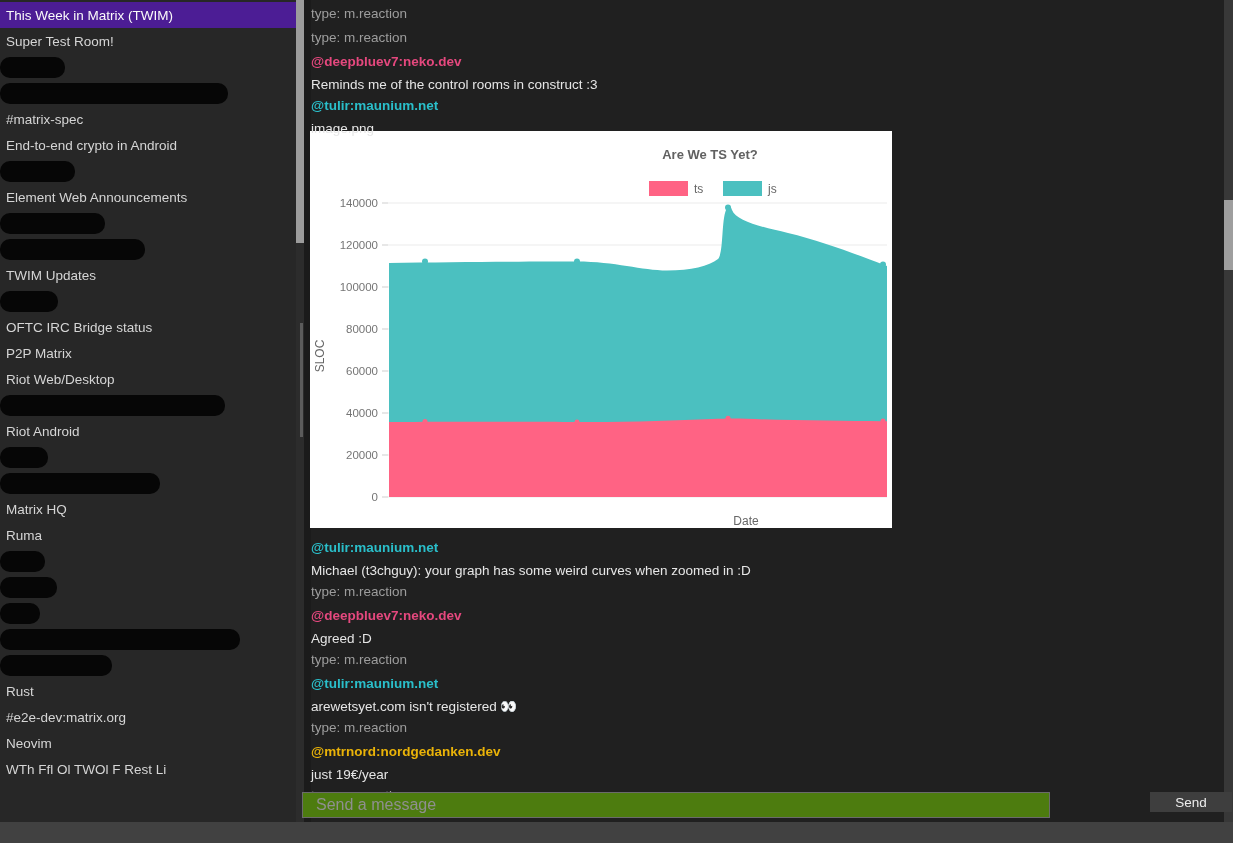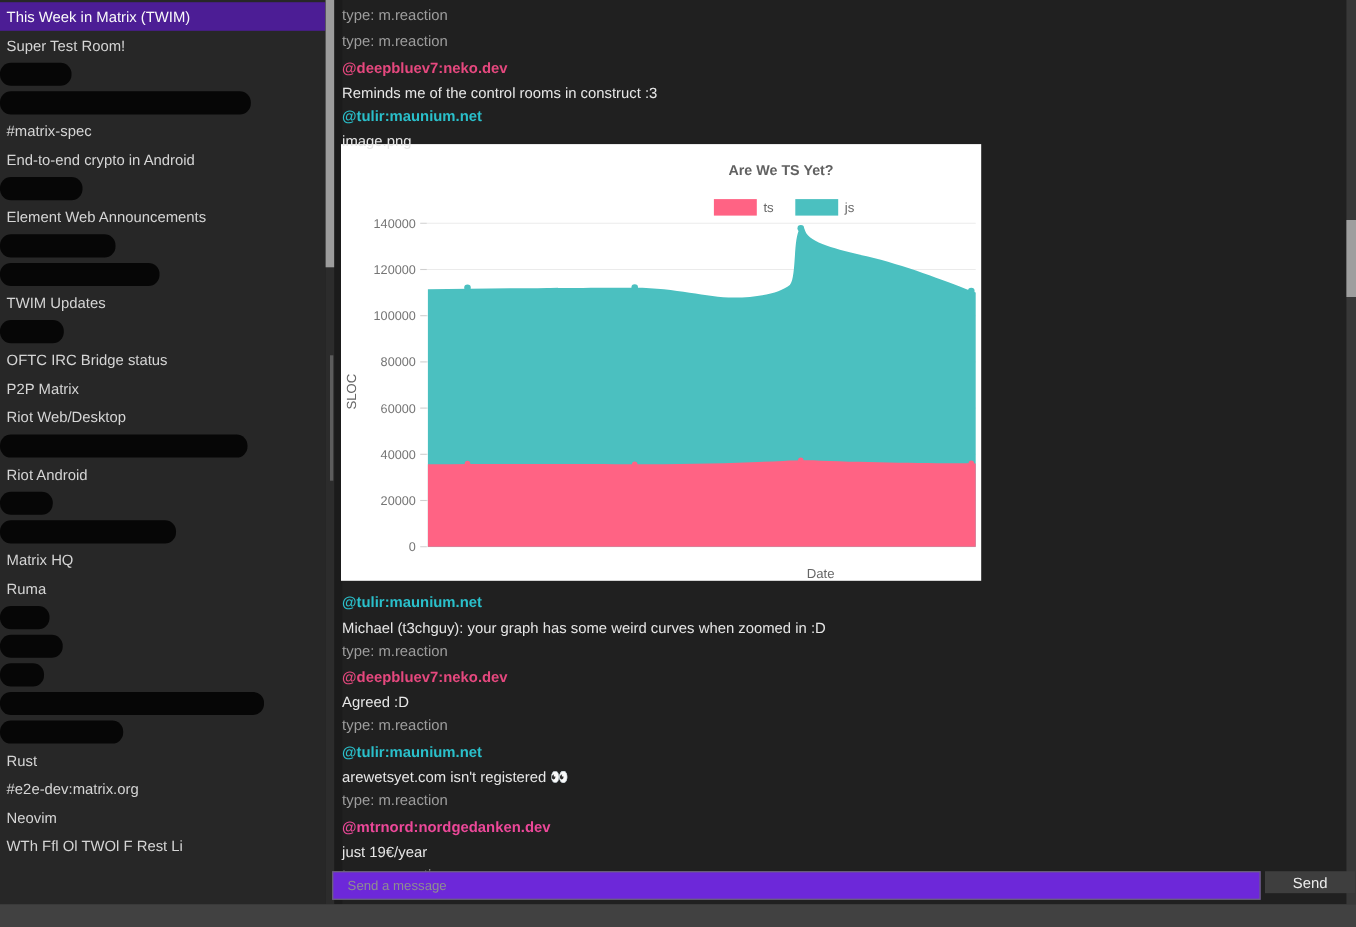--- a/index.html
+++ b/index.html
@@ -31,23 +31,23 @@
   .m-chart{width:582px;height:397px;margin:-7px 0 8px -1px;}
   .m-chart svg{display:block;background:#ffffff;}
   svg text{font-family:"Liberation Sans",sans-serif;}
 
   
   #right-scrollbar{position:absolute;left:1224px;top:0;width:9px;height:822px;background:#383838;}
   #right-scrollbar .thumb{position:absolute;left:0;top:200px;width:9px;height:70px;background:#9e9e9e;}
 
   
   #composer{position:absolute;left:302px;top:792px;width:931px;height:26px;z-index:5;}
-  #message-input{position:absolute;left:0;top:0;width:844px;height:26px;box-sizing:border-box;
-                 background:#6d28d9;border:1px solid #6b6b6b;color:#e0e0e0;
-                 font-family:"Liberation Sans",sans-serif;font-size:12px;padding:0 8px 0 13px;outline:none;}
+  #message-input{position:absolute;left:0;top:0;width:748px;height:26px;box-sizing:border-box;
+                 background:#4d7c0f;border:1px solid #6b6b6b;color:#e0e0e0;
+                 font-family:"Liberation Sans",sans-serif;font-size:16px;padding:0 8px 0 13px;outline:none;}
   #message-input::placeholder{color:#8f8f8f;}
   #send-button{position:absolute;left:848px;top:0;width:82px;height:20px;background:#3e3e3e;
                border:none;color:#ededed;font-family:"Liberation Sans",sans-serif;
                font-size:13.5px;cursor:pointer;}
   #bottom-strip{position:absolute;left:0;top:822px;width:1233px;height:21px;background:#414141;}
 </style>
 </head>
 <body>
 
 <div id="app">
@@ -191,21 +191,21 @@
   </div>
         <div class="m-sender" style="color: rgb(42, 191, 202);">@tulir:maunium.net</div>
         <div class="m-body">Michael (t3chguy): your graph has some weird curves when zoomed in :D</div>
         <div class="m-meta">type: m.reaction</div>
         <div class="m-sender" style="color: rgb(229, 72, 126);">@deepbluev7:neko.dev</div>
         <div class="m-body">Agreed :D</div>
         <div class="m-meta">type: m.reaction</div>
         <div class="m-sender" style="color: rgb(42, 191, 202);">@tulir:maunium.net</div>
         <div class="m-body">arewetsyet.com isn't registered 👀</div>
         <div class="m-meta">type: m.reaction</div>
-        <div class="m-sender" style="color: #ec4899;">@mtrnord:nordgedanken.dev</div>
+        <div class="m-sender" style="color: #eab308;">@mtrnord:nordgedanken.dev</div>
         <div class="m-body">just 19€/year</div>
         <div class="m-meta">type: m.reaction</div>
       </div>
   </div>
 
   <div id="right-scrollbar">
     <div class="thumb"></div>
   </div>
 
   <div id="composer">

